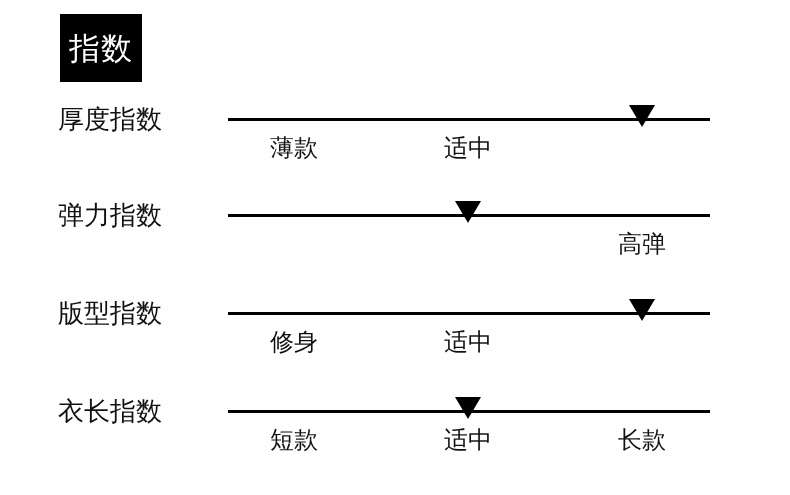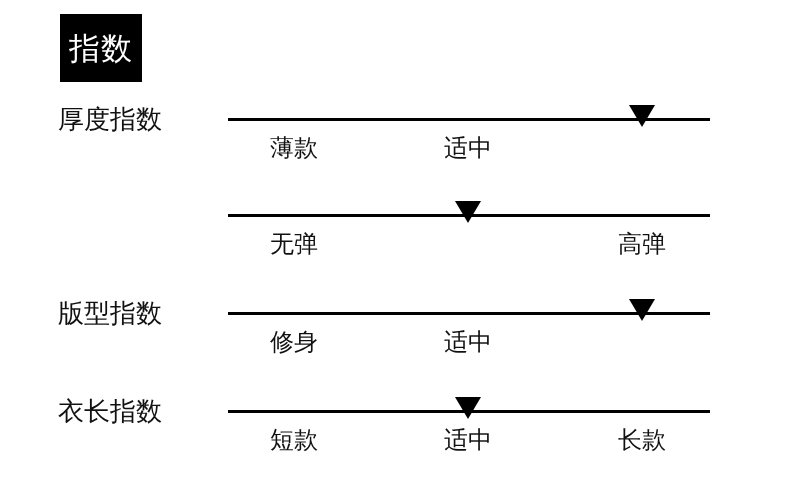--- a/index.html
+++ b/index.html
@@ -127,25 +127,25 @@
       <div class="scale-line"></div>
       <div class="marker p2"></div>
       <div class="options">
         <div class="option p0">薄款</div>
         <div class="option p1">适中</div>
       </div>
     </div>
   </div>
 
   <div class="index-row r1">
+    <div class="row-label">弹力指数</div>
     <div class="scale">
       <div class="scale-line"></div>
       <div class="marker p1"></div>
       <div class="options">
-        <div class="option p0">无弹</div>
         <div class="option p2">高弹</div>
       </div>
     </div>
   </div>
 
   <div class="index-row r2">
     <div class="row-label">版型指数</div>
     <div class="scale">
       <div class="scale-line"></div>
       <div class="marker p2"></div>

